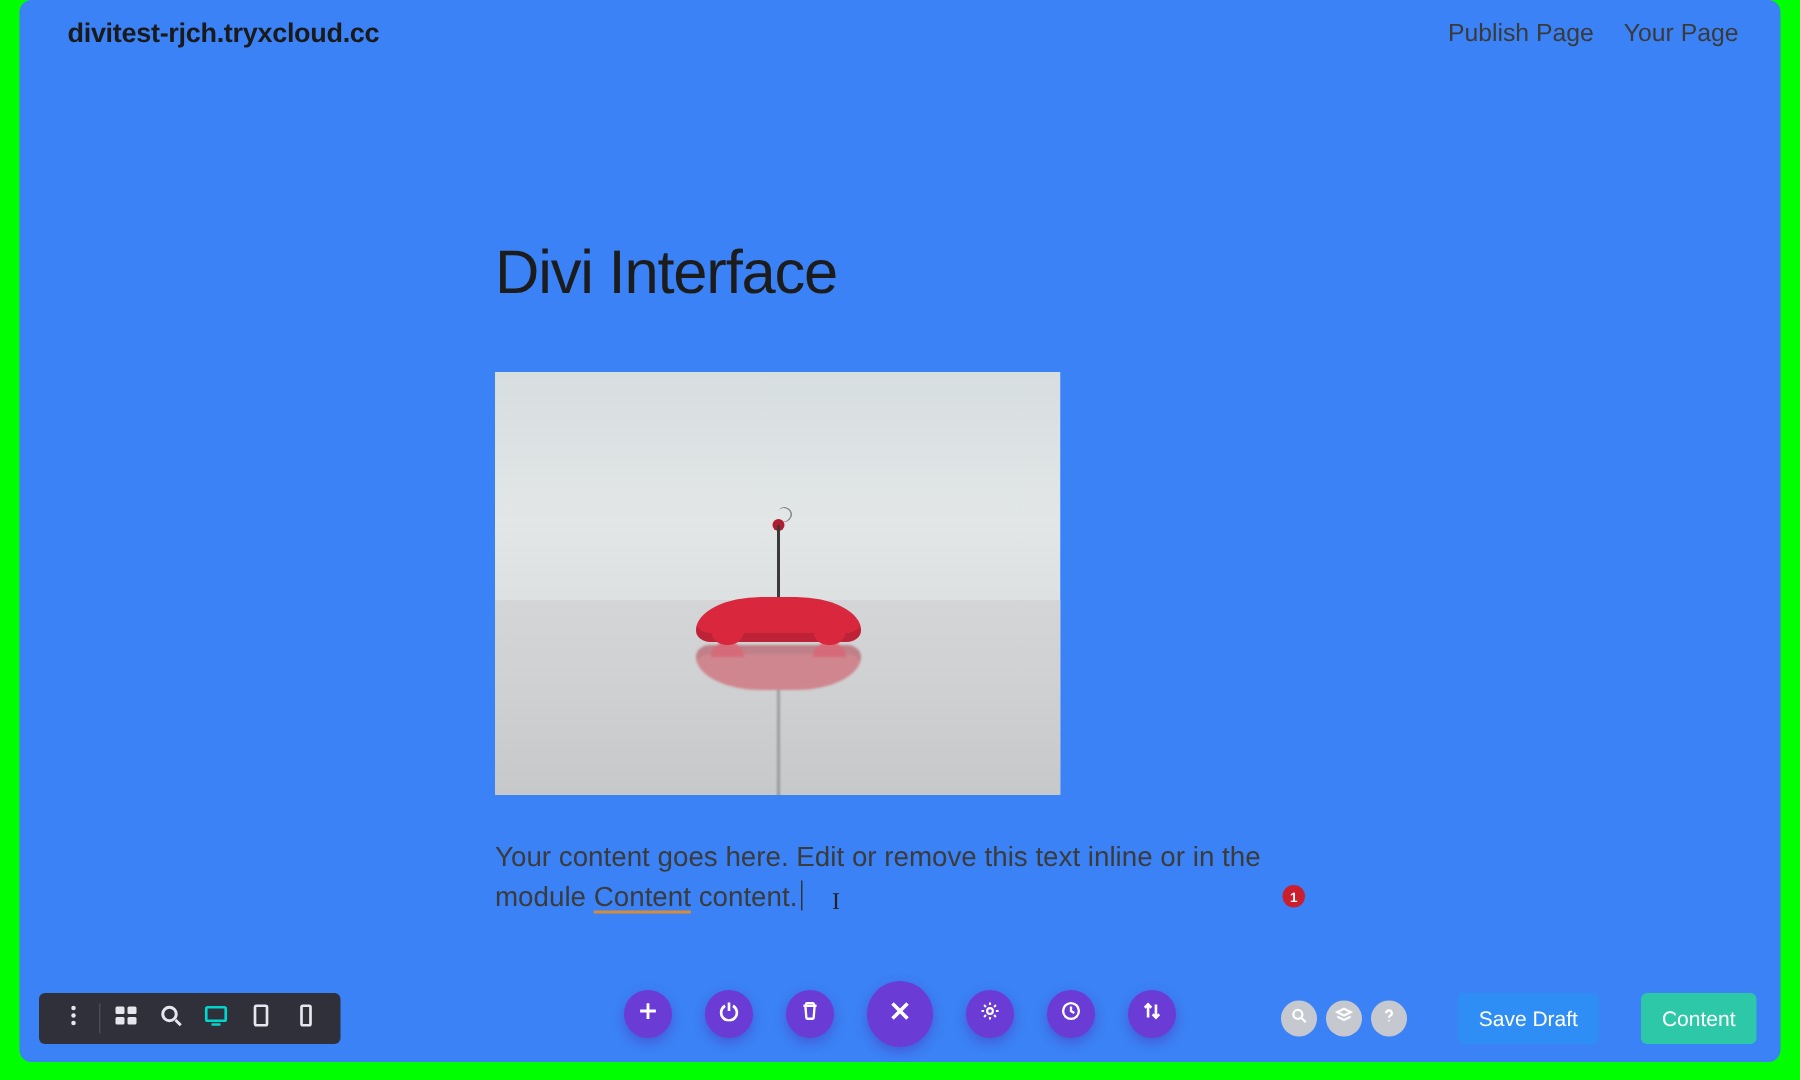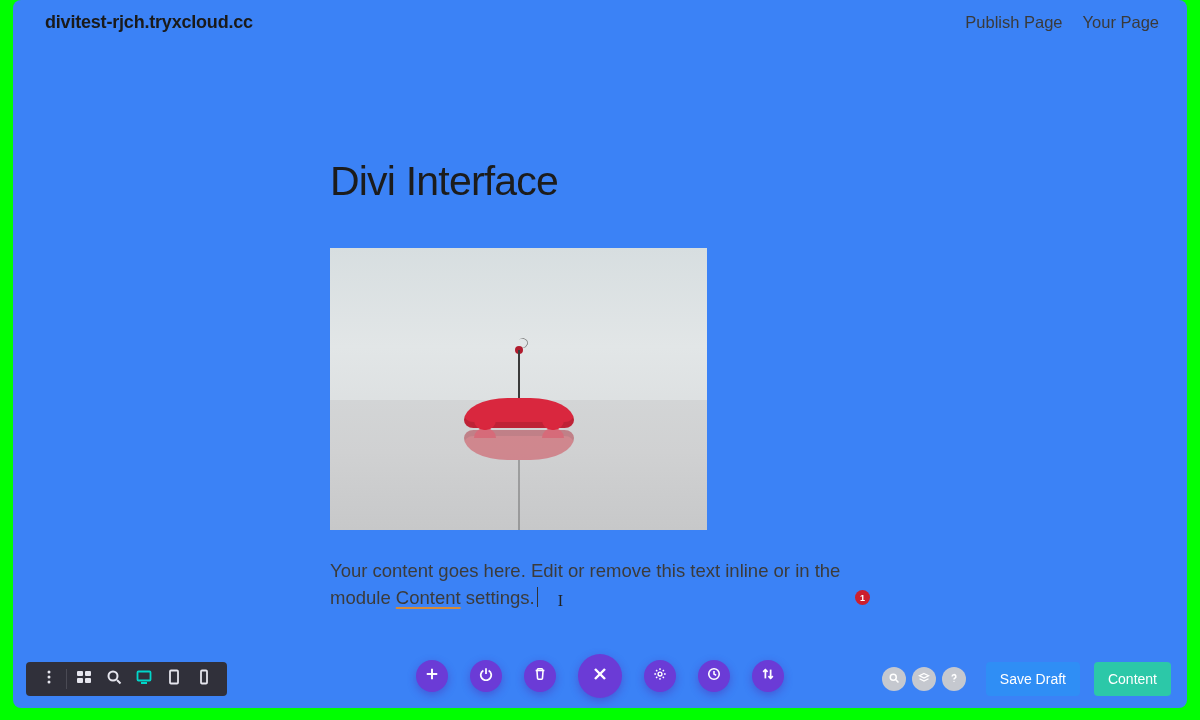--- a/index.html
+++ b/index.html
@@ -51,21 +51,21 @@
   .ltb-sep { width:1px; height:20px; background:#4a4a54; margin:0 2px;}
 
   
   .center-tb { position:absolute; left:50%; bottom:10px; transform:translateX(-50%); display:flex; align-items:center; gap:22px; }
   .circ { width:32px; height:32px; border-radius:50%; background:#6b3bd6; color:#fff; display:flex; align-items:center; justify-content:center; box-shadow: 0 3px 8px rgba(80,30,170,.4); }
   .circ.big { width:44px; height:44px; }
   .circ svg { width:14px; height:14px; }
   .circ.big svg { width:16px; height:16px; }
 
   
-  .right-tb { position:absolute; right: 16px; bottom: 12px; display:flex; align-items:center; gap:14px; }
+  .right-tb { position:absolute; right: 16px; bottom: 12px; display:flex; align-items:center; gap:28px; }
   .rt-ico { width:24px; height:24px; border-radius:50%; background:#c5c8cf; color:#fff; display:flex; align-items:center; justify-content:center; }
   .rt-ico svg { width:12px; height:12px; }
   .btn { height:34px; padding: 0 14px; border:none; border-radius:4px; font-size:14px; font-weight:500; color:#fff; display:flex; align-items:center; }
   .btn.draft { background:#2f8ef5; }
   .btn.publish { background:#2cc8a8; }
   .rt-icons { display:flex; gap:6px; margin-right:6px;}
 </style>
 </head>
 <body>
 
@@ -91,21 +91,21 @@
           <div class="pole"></div>
           <div class="umb-top"></div>
       </div>
       <div class="reflection">
         <div class="pole"></div>
           <div class="umb-top"></div>
       </div>
     </div>
 
     <p class="body-text">
-      <span>Your content goes here. Edit or remove this text inline or in the module </span><span class="sp">Content</span><span> settings.</span><span class="caret"></span><span class="ibeam">I</span>
+      <span>Your content goes here. Edit or remove this text inline or in the module </span><span class="sp">Content</span><span> content.</span><span class="caret"></span><span class="ibeam">I</span>
     </p>
   </div>
 
   <div class="badge">1</div>
 
   <div class="left-tb">
     <div class="ltb-btn">
       <span><svg viewBox="0 0 16 16" fill="currentColor">
             <circle cx="8" cy="3" r="1.5"></circle>
             <circle cx="8" cy="8" r="1.5"></circle>

